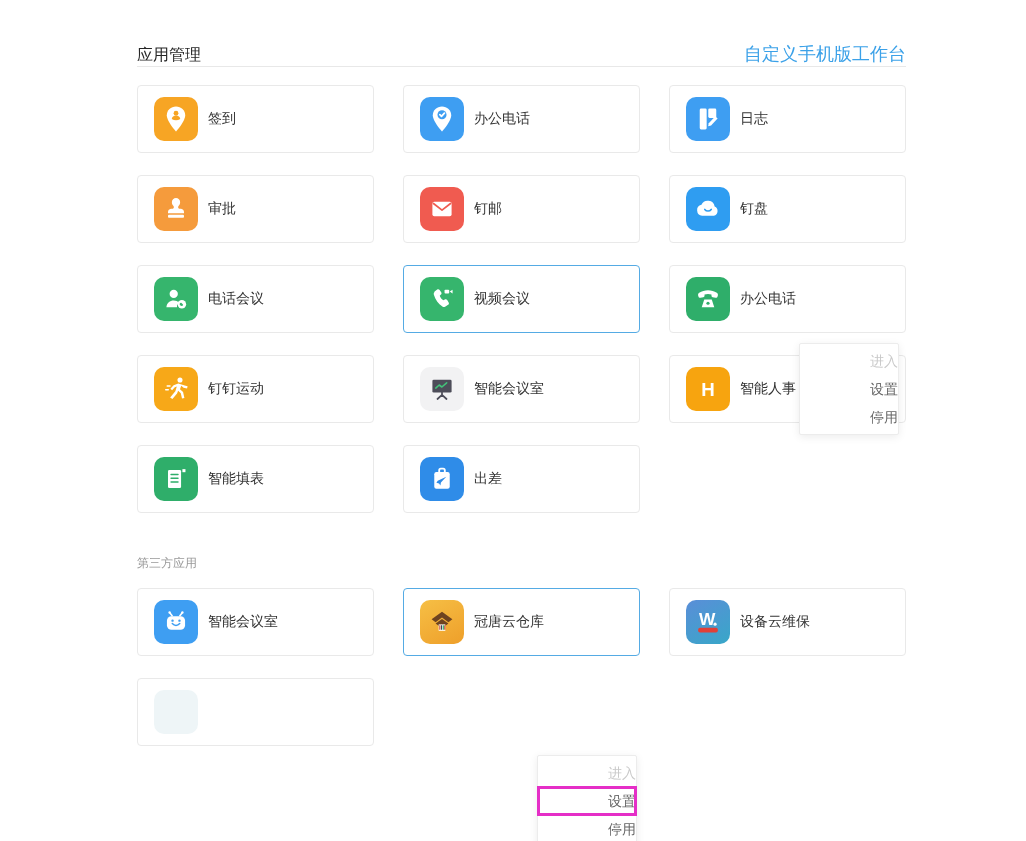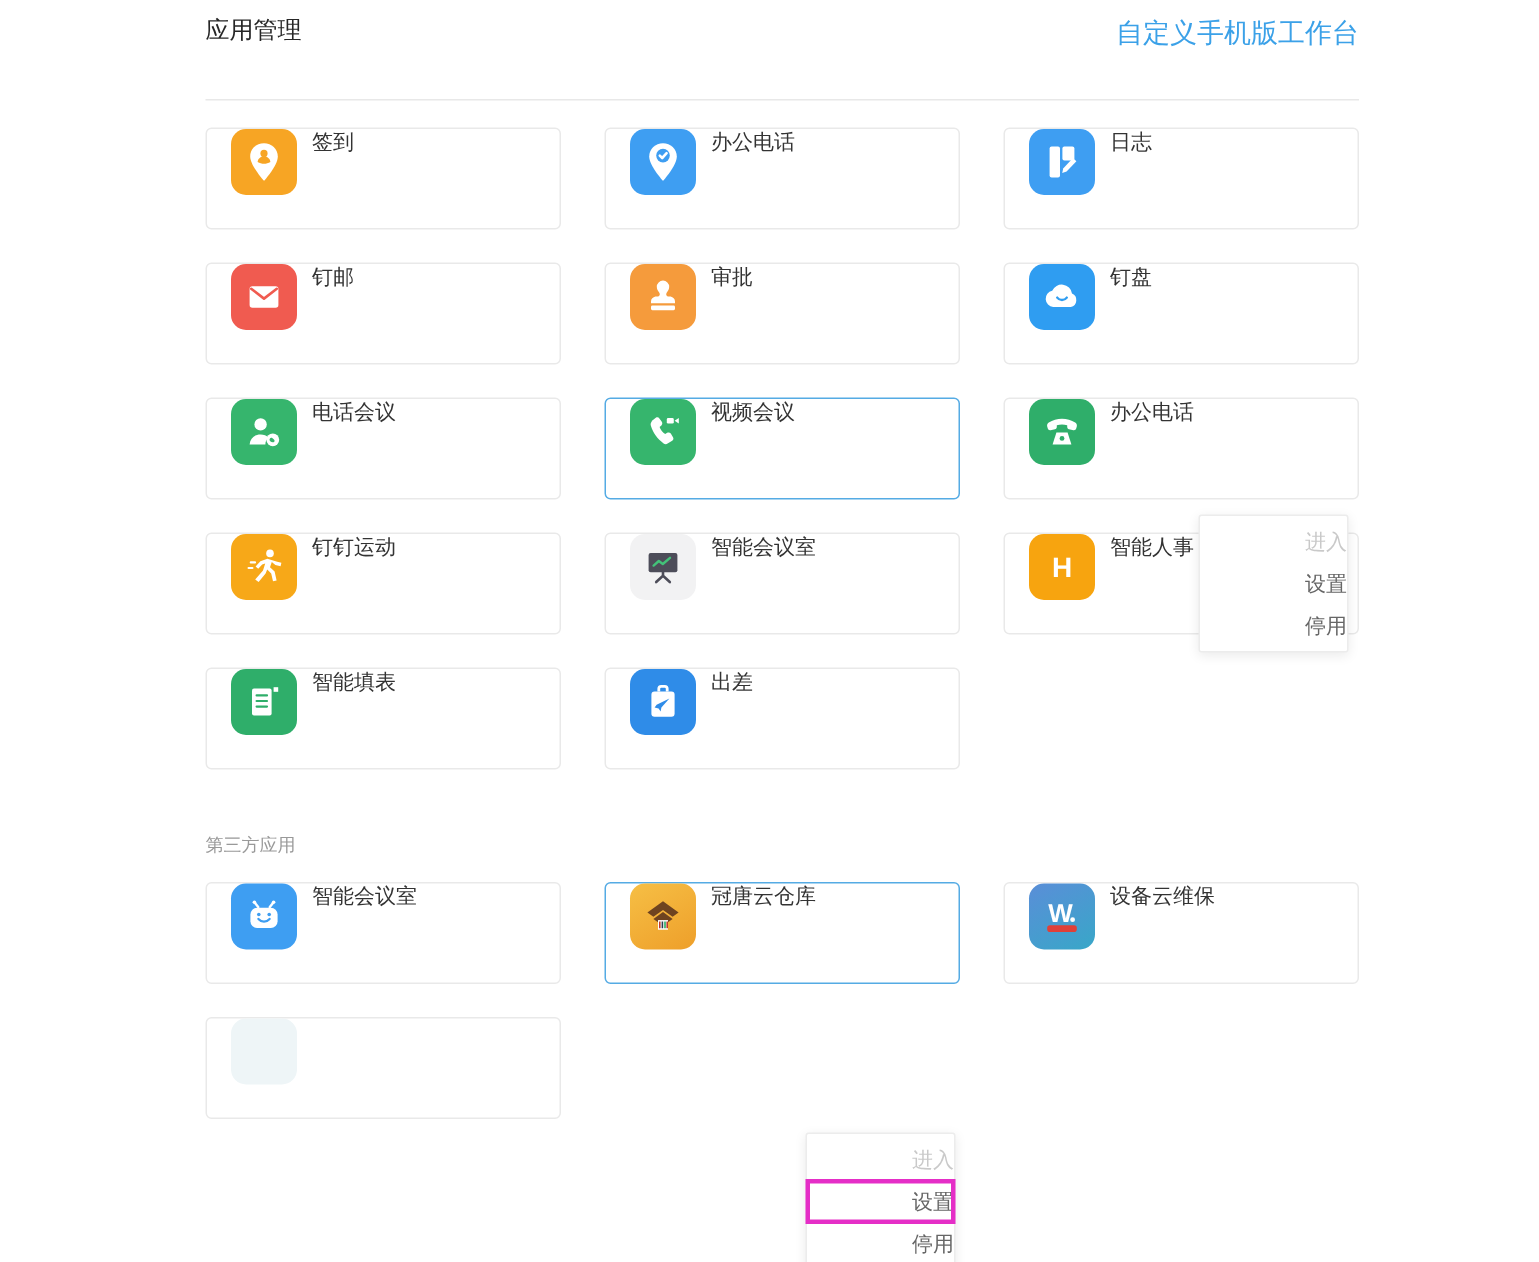--- a/index.html
+++ b/index.html
@@ -3,29 +3,29 @@
 <meta charset="utf-8">
 <style>
   :root{
     --accent:#3ba1e8; --selected:#55abe4; --magenta:#e52ec7;
     --card-border:#e9e9e9; --text:#333; --muted:#999;
   }
   *{margin:0;padding:0;box-sizing:border-box}
   html,body{width:1026px;height:841px;overflow:hidden;background:#fff;
     font-family:"Liberation Sans","DejaVu Sans",sans-serif;color:var(--text)}
   .content{position:absolute;left:137px;top:0;width:769px}
-  header{display:flex;align-items:flex-start;justify-content:space-between;
+  header{display:flex;align-items:flex-end;justify-content:space-between;
     padding-top:10px;height:67px;border-bottom:1px solid #e8e8e8}
   h1{font-size:16px;font-weight:400;color:#262626}
   .wb-link{font-size:18px;color:var(--accent);text-decoration:none;cursor:pointer}
   .section-label{margin-top:43px;font-size:12px;line-height:14px;color:var(--muted)}
   .grid{margin-top:18px;display:grid;grid-template-columns:repeat(3,237px);
     column-gap:29px;row-gap:22px}
   .card{height:68px;background:#fff;border:1px solid var(--card-border);
-    border-radius:4px;display:flex;padding-left:16px;cursor:pointer}
+    border-radius:4px;display:flex;align-items:center;padding-left:16px;cursor:pointer}
   .card.selected{border-color:var(--selected)}
   .app-icon{width:44px;height:44px;border-radius:10px;flex:0 0 44px;
     display:flex;align-items:center;justify-content:center}
   .app-icon svg{width:32px;height:32px;display:block}
   .app-label{margin-left:10px;font-size:14px;color:var(--text);white-space:nowrap}
   .menu{position:absolute;width:100px;background:#fff;border:1px solid #ececec;
     border-radius:2px;box-shadow:0 2px 8px rgba(0,0,0,.08);padding:3px 0;z-index:20}
   .menu-item{height:28px;line-height:28px;text-align:right;font-size:14px;
     color:#666;cursor:pointer}
   .menu-item.disabled{color:#c9c9c9;cursor:default}
@@ -68,36 +68,36 @@
             <div class="app-icon" style="background: rgb(62, 158, 242);">
               <svg viewBox="0 0 24 24" xmlns="http://www.w3.org/2000/svg">
                 <rect x="5.8" y="4.2" width="5.2" height="15.6" rx="1" fill="#fff"></rect>
                 <rect x="12.2" y="4.2" width="6" height="7" rx="1" fill="#fff"></rect>
                 <path d="M12.6 15.2l4.9-5.2 1.7 1.6-4.9 5.2-2.2.7z" fill="#fff"></path>
               </svg>
             </div>
             <span class="app-label">日志</span>
           </div>
           <div class="card">
+            <div class="app-icon" style="background: rgb(245, 155, 60);">
+              <svg viewBox="0 0 24 24" xmlns="http://www.w3.org/2000/svg">
+                <path d="M12 3.8a3.1 3.1 0 0 0-3.1 3.1c0 1.2.6 2.1 1.2 2.9.5.7.4 1.7-.5 2H8.2C7 12.1 6 12.9 6 14.2v.9h12v-.9c0-1.3-1-2.1-2.2-2.4h-1.4c-.9-.3-1-1.3-.5-2 .6-.8 1.2-1.7 1.2-2.9A3.1 3.1 0 0 0 12 3.8z" fill="#fff"></path>
+                <rect x="6" y="16.3" width="12" height="2.3" rx=".7" fill="#fff"></rect>
+              </svg>
+            </div>
+            <span class="app-label">审批</span>
+          </div>
+          <div class="card">
             <div class="app-icon" style="background: rgb(240, 91, 80);">
               <svg viewBox="0 0 24 24" xmlns="http://www.w3.org/2000/svg">
                 <rect x="4.8" y="6.6" width="14.4" height="10.8" rx="1.4" fill="#fff"></rect>
                 <path d="M5.6 7.9l6.4 4.9 6.4-4.9" stroke="#f05b50" stroke-width="1.3" fill="none" stroke-linecap="round" stroke-linejoin="round"></path>
               </svg>
             </div>
             <span class="app-label">钉邮</span>
-          </div>
-          <div class="card">
-            <div class="app-icon" style="background: rgb(245, 155, 60);">
-              <svg viewBox="0 0 24 24" xmlns="http://www.w3.org/2000/svg">
-                <path d="M12 3.8a3.1 3.1 0 0 0-3.1 3.1c0 1.2.6 2.1 1.2 2.9.5.7.4 1.7-.5 2H8.2C7 12.1 6 12.9 6 14.2v.9h12v-.9c0-1.3-1-2.1-2.2-2.4h-1.4c-.9-.3-1-1.3-.5-2 .6-.8 1.2-1.7 1.2-2.9A3.1 3.1 0 0 0 12 3.8z" fill="#fff"></path>
-                <rect x="6" y="16.3" width="12" height="2.3" rx=".7" fill="#fff"></rect>
-              </svg>
-            </div>
-            <span class="app-label">审批</span>
           </div>
           <div class="card">
             <div class="app-icon" style="background: rgb(47, 157, 241);">
               <svg viewBox="0 0 24 24" xmlns="http://www.w3.org/2000/svg">
                 <path d="M7.6 17a4.1 4.1 0 0 1-.5-8.1 5.2 5.2 0 0 1 9.9 1.3 3.6 3.6 0 0 1-.6 6.8H7.6z" fill="#fff"></path>
                 <path d="M9.6 12.3c.6.8 1.5 1.2 2.4 1.2.9 0 1.8-.4 2.4-1.2" stroke="#2f9df1" stroke-width="1.2" fill="none" stroke-linecap="round"></path>
               </svg>
             </div>
             <span class="app-label">钉盘</span>
           </div>

